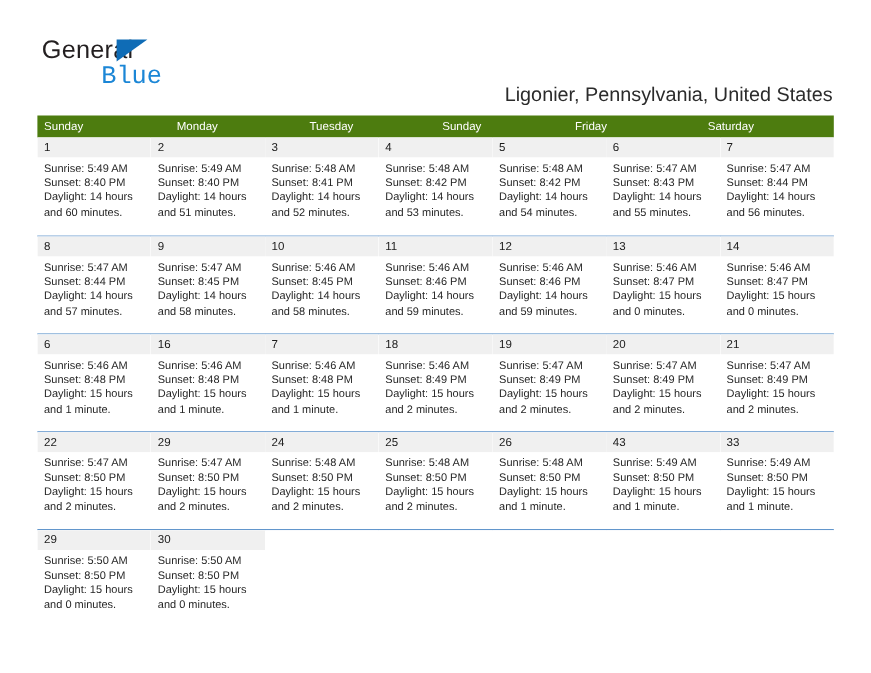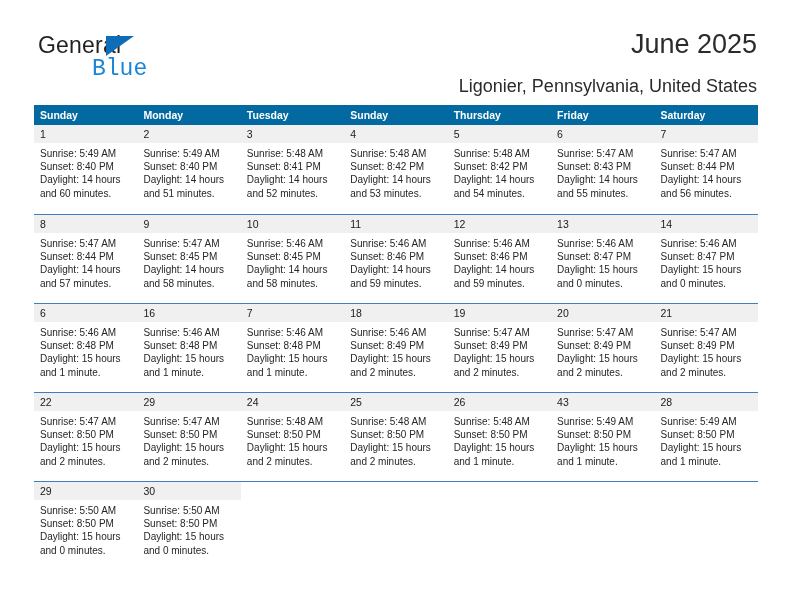--- a/index.html
+++ b/index.html
@@ -83,23 +83,22 @@
 
   
   .calendar {
     position: absolute;
     left: 34px;
     top: 105px;
     width: 724px;
   }
   .cal-head {
     display: flex;
-    background: #0369a1;
+    background: #4d7c0f;
     height: 20px;
-    font-weight: bold;
   }
   .cal-head .hcell {
     flex: 1 1 0;
     color: #ffffff;
     font-size: 10.5px;
     line-height: 20px;
     padding-left: 6px;
     box-sizing: border-box;
     white-space: nowrap;
   }
@@ -148,31 +147,29 @@
 <div class="page">
 
   <div class="header">
 
     <div class="logo">
       <span class="logo-row1">General</span>
       <span class="logo-tri"></span>
       <span class="logo-row2">Blue</span>
     </div>
 
-    <div class="title">June 2025</div>
     <div class="subtitle">Ligonier, Pennsylvania, United States</div>
   </div>
 
   <div class="calendar">
     <div class="cal-head">
       <div class="hcell">Sunday</div>
       <div class="hcell">Monday</div>
       <div class="hcell">Tuesday</div>
       <div class="hcell">Sunday</div>
-      <div class="hcell">Thursday</div>
       <div class="hcell">Friday</div>
       <div class="hcell">Saturday</div>
     </div>
     <div class="cal-body" id="cal-body">
         <div class="week">
           <div class="day filled">
             <div class="daynum-band">
               <span class="daynum">1</span>
             </div>
             <div class="details">
@@ -469,21 +466,21 @@
             </div>
             <div class="details">
               <div>Sunrise: 5:49 AM</div>
               <div>Sunset: 8:50 PM</div>
               <div>Daylight: 15 hours</div>
               <div>and 1 minute.</div>
             </div>
           </div>
           <div class="day filled">
             <div class="daynum-band">
-              <span class="daynum">28</span>
+              <span class="daynum">33</span>
             </div>
             <div class="details">
               <div>Sunrise: 5:49 AM</div>
               <div>Sunset: 8:50 PM</div>
               <div>Daylight: 15 hours</div>
               <div>and 1 minute.</div>
             </div>
           </div>
         </div>
         <div class="week">

